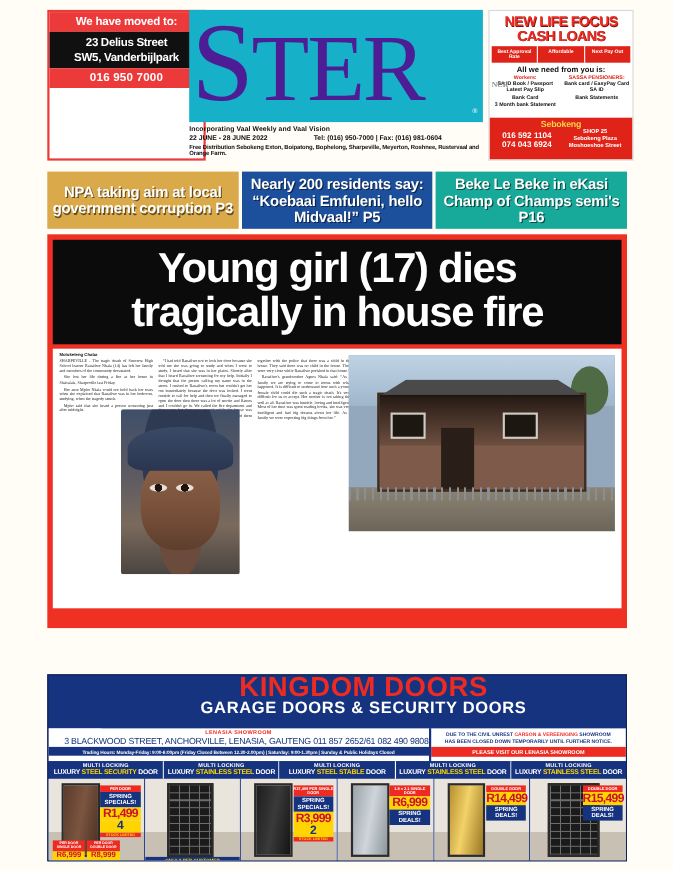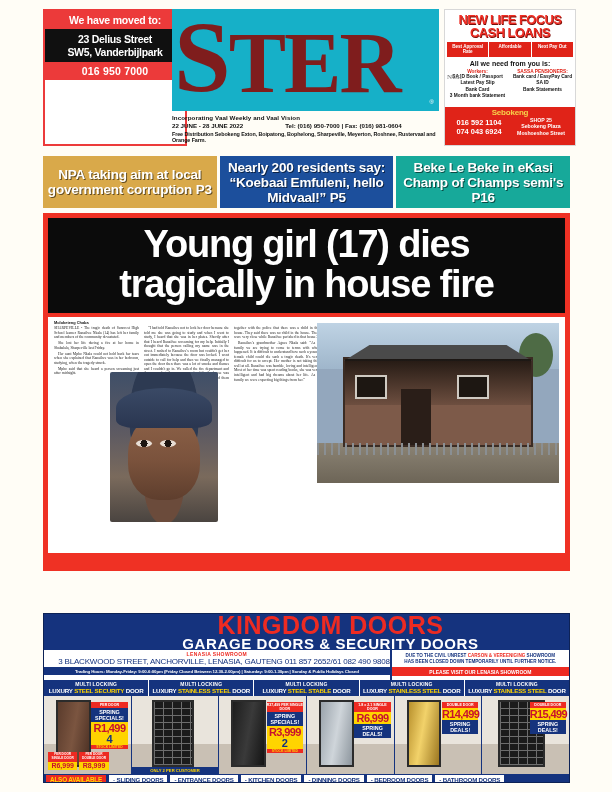--- a/index.html
+++ b/index.html
@@ -23,21 +23,21 @@
       radial-gradient(circle at 88% 70%,#cfe6f4 0 20%,transparent 21%),#ffffff;}
   .mv-pencil{position:absolute;left:6px;top:38px;width:26px;height:8px;background:linear-gradient(90deg,#e8384f 0 55%,#f3b6bd 55% 78%,#fbe5e8 78% 100%);transform:rotate(38deg);border-radius:2px;}
   .mv-moved{background:#ec3a3a;color:#fff;text-align:center;font-size:10.5px;font-weight:bold;padding:3px 0 3px;letter-spacing:-.2px;}
   .mv-addr{background:#101010;color:#fff;text-align:center;font-size:10.5px;font-weight:bold;line-height:12.5px;padding:4px 0 4px;letter-spacing:-.3px;}
   .mv-phone{background:#ec3a3a;color:#fff;text-align:center;font-size:10.5px;font-weight:bold;padding:2.5px 0 3px;letter-spacing:.2px;}
 
   
   .masthead{position:absolute;left:172px;top:9px;width:267px;height:137px;}
   .mh-box{position:relative;width:267px;height:102px;background:#16b0c8;overflow:hidden;}
   .mh-sedibeng{position:absolute;right:8px;top:2px;font-size:17px;font-weight:bold;color:#ef4c6e;letter-spacing:1.6px;font-family:"Liberation Sans",sans-serif;}
-  .mh-ster{position:absolute;left:2px;top:6px;font-family:"Liberation Serif",serif;font-weight:bold;color:#7f1d1d;font-size:86px;line-height:86px;letter-spacing:-2px;}
+  .mh-ster{position:absolute;left:2px;top:6px;font-family:"Liberation Serif",serif;font-weight:normal;color:#4c1d95;font-size:86px;line-height:86px;letter-spacing:-2px;}
   .mh-ster .cap{font-size:102px;}
   .mh-reg{position:absolute;right:5px;bottom:6px;font-size:6px;color:#fff;}
   .mh-info{padding-top:3px;}
   .mh-l1{font-size:6.2px;font-weight:bold;color:#101010;letter-spacing:.1px;}
   .mh-l2{font-size:6.2px;font-weight:bold;color:#101010;margin-top:1px;}
   .mh-l2 .tel{margin-left:42px;}
   .mh-l3{font-size:5.4px;font-weight:bold;color:#101010;margin-top:1.5px;letter-spacing:-.1px;}
 
   
   .newlife{position:absolute;left:444px;top:9px;width:132px;height:137px;background:#ffffff;border:1px solid #d8d8d8;box-sizing:border-box;overflow:hidden;}
@@ -112,21 +112,21 @@
 
   .firecap{position:absolute;right:6px;top:170px;width:242px;font-size:3.7px;line-height:4.4px;
      color:#ffffff;font-family:"Liberation Serif",serif;font-weight:bold;}
   .contcols{position:absolute;right:6px;top:186px;width:242px;height:46px;column-count:2;column-gap:8px;
      font-size:3.75px;line-height:4.5px;color:#ffffff;text-align:justify;font-family:"Liberation Serif",serif;}
   .contcols p{margin:0 0 1.5px;text-indent:4px;}
 
   
   .kd{position:absolute;left:43px;top:613px;width:527px;height:170px;background:#15337e;
       border:1px solid #0d2256;box-sizing:border-box;overflow:hidden;}
-  .kd-logo{position:relative;height:36px;background:#15337e;text-align:center;margin-left:48px;}
+  .kd-logo{position:relative;height:48px;background:#15337e;text-align:center;margin-left:48px;}
   .kd-name{font-size:25px;font-weight:bold;color:#ed2b22;letter-spacing:.5px;line-height:22px;
       font-family:"Liberation Sans",sans-serif;-webkit-text-stroke:0;}
   .kd-sub{font-size:15px;font-weight:bold;color:#ffffff;letter-spacing:.6px;line-height:15px;}
   .kd-info{display:flex;background:#ffffff;height:30px;}
   .kd-left{flex:1.95;position:relative;border-right:2px solid #15337e;}
   .kd-show{text-align:center;font-size:5px;font-weight:bold;color:#ed2b22;padding-top:1px;letter-spacing:.4px;}
   .kd-addr{text-align:right;font-size:8px;font-weight:normal;color:#15337e;letter-spacing:-.2px;line-height:10px;}
   .kd-addr .ph{color:#15337e;}
   .kd-hours{background:#15337e;color:#ffffff;font-size:4.4px;font-weight:bold;text-align:center;padding:1.5px 0;letter-spacing:-.1px;}
   .kd-right{flex:1;text-align:center;}

